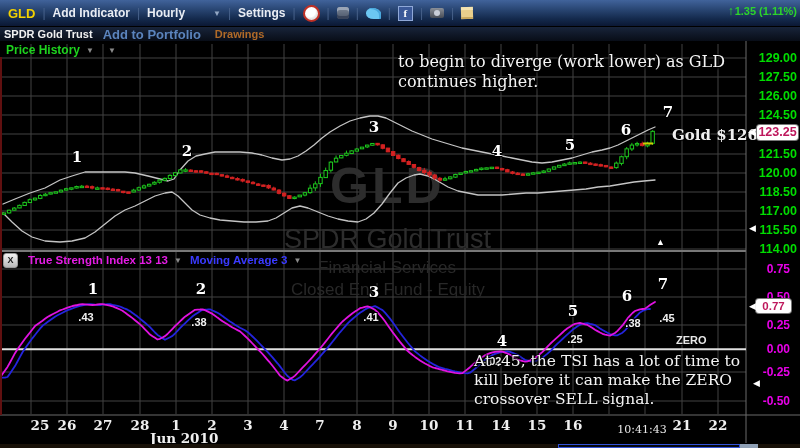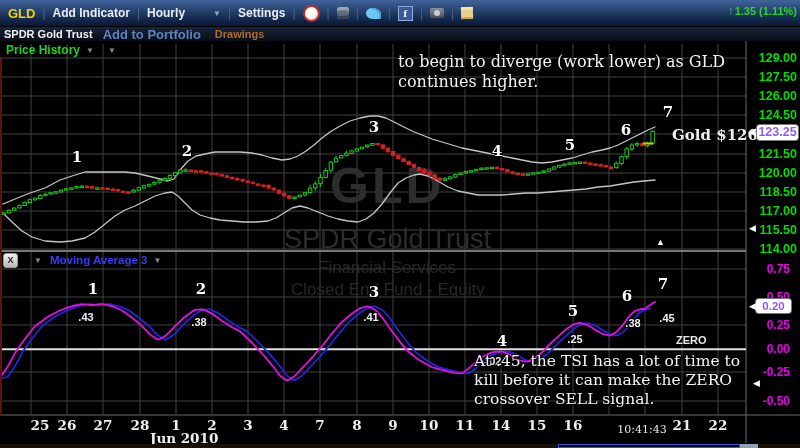--- a/index.html
+++ b/index.html
@@ -57,21 +57,21 @@
         text-shadow:1px 1px 0 #000,-1px 1px 0 #000,1px -1px 0 #000,-1px -1px 0 #000;}
   .pval{position:absolute;transform:translate(-50%,-50%);color:#f0f0f0;font-weight:bold;font-size:11px;z-index:5;
         text-shadow:1px 1px 0 #000,-1px 1px 0 #000,1px -1px 0 #000,-1px -1px 0 #000;}
   .anno{position:absolute;color:#f4f4f4;font-family:"DejaVu Serif",serif;z-index:7;white-space:nowrap;
         text-shadow:1px 1px 0 #000,2px 2px 2px #000,-1px -1px 1px #000;}
   .top-anno{font-size:16px;}
   .bot-anno{font-size:15.5px;}
   .goldlbl{position:absolute;left:672px;top:126px;font-family:"DejaVu Serif",serif;font-weight:bold;font-size:15px;color:#efefef;z-index:5;
         text-shadow:1px 1px 1px #000;}
   .zerolbl{position:absolute;left:676px;top:334px;font-size:11px;font-weight:bold;color:#e8e8e8;z-index:5;text-shadow:1px 1px 0 #000;}
-  .badge{position:absolute;background:#fff;color:#8b5cf6;font-weight:bold;border-radius:3px;text-align:center;z-index:6;box-shadow:0 0 0 1px #777;}
+  .badge{position:absolute;background:#fff;color:#be185d;font-weight:bold;border-radius:3px;text-align:center;z-index:6;box-shadow:0 0 0 1px #777;}
   .badge-price{left:757px;top:125px;width:41px;height:15px;font-size:12.5px;line-height:15px;}
   .badge-tsi{left:756px;top:299px;width:35px;height:14px;font-size:11.5px;line-height:14px;}
   .mark{position:absolute;color:#fff;z-index:6;font-size:9px;line-height:9px;}
   .tslabel{position:absolute;transform:translateX(-50%);color:#e8e8e8;font-family:"DejaVu Serif",serif;font-size:11px;z-index:4;}
   .yearlbl{position:absolute;color:#f0f0f0;font-family:"DejaVu Serif",serif;font-weight:bold;font-size:13.5px;z-index:4;}
   .redstrip{position:absolute;left:0;top:57px;width:2px;height:358px;background:#611010;z-index:4;}
   
   .scroll-track{position:absolute;left:0;top:444px;width:800px;height:4px;background:#181108;z-index:8;}
   .scroll-thumb{position:absolute;left:558px;top:0;width:182px;height:4px;background:#06080f;box-shadow:inset 0 0 0 1px #3353d8;}
   .scroll-cap{position:absolute;left:740px;top:0;width:18px;height:4px;background:#8fa0b5;}
@@ -115,20 +115,21 @@
     <span class="sub-draw">Drawings</span>
   </div>
 
   <div class="pricehdr">
     <span class="ph-green">Price History</span>
     <span class="ph-caret">▼</span>
     <span class="ph-caret">▼</span>
   </div>
   <div class="tsihdr">
     <span class="xbtn">X</span>
+    <span class="tsi-mag">True Strength Index 13 13</span>
     <span class="ph-caret">▼</span>
     <span class="tsi-blue">Moving Average 3</span>
     <span class="ph-caret">▼</span>
   </div>
 
   <div class="wm wm-gld">GLD</div>
   <div class="wm wm-spdr">SPDR Gold Trust</div>
   <div class="wm wm-fin">Financial Services</div>
   <div class="wm wm-closed">Closed End Fund - Equity</div>
 
@@ -432,21 +433,21 @@
       <line x1="2" y1="349.3" x2="746" y2="349.3" stroke="#e0e0e0" stroke-width="2"></line>
       <polyline points="0.0,377.7 2.5,377.7 5.0,377.7 7.5,377.0 10.0,373.4 12.5,369.8 15.0,366.1 17.5,361.5 20.0,356.9 22.5,352.3 25.0,348.6 27.5,345.1 30.0,341.6 32.5,338.1 35.0,335.0 37.5,331.8 40.0,328.7 42.5,325.8 45.0,323.9 47.5,322.1 50.0,320.3 52.5,318.5 55.0,316.7 57.5,315.3 60.0,314.0 62.5,312.7 65.0,311.4 67.5,310.2 70.0,309.3 72.5,308.4 75.0,307.5 77.5,306.7 80.0,305.9 82.5,305.4 85.0,304.9 87.5,304.3 90.0,304.1 92.5,304.4 95.0,304.7 97.5,304.9 100.0,305.0 102.5,304.7 105.0,304.4 107.5,304.2 110.0,304.2 112.5,304.8 115.0,305.3 117.5,305.8 120.0,306.5 122.5,307.6 125.0,308.7 127.5,309.7 130.0,311.1 132.5,312.9 135.0,314.8 137.5,316.6 140.0,318.6 142.5,320.7 145.0,322.8 147.5,324.9 150.0,327.2 152.5,329.8 155.0,332.5 157.5,334.9 160.0,336.5 162.5,338.2 165.0,339.8 167.5,338.5 170.0,337.2 172.5,335.9 175.0,333.5 177.5,330.9 180.0,328.2 182.5,325.7 185.0,323.3 187.5,320.9 190.0,318.6 192.5,316.3 195.0,314.6 197.5,312.9 200.0,311.2 202.5,309.8 205.0,309.6 207.5,309.5 210.0,309.3 212.5,310.5 215.0,311.6 217.5,312.8 220.0,314.2 222.5,316.1 225.0,317.9 227.5,319.8 230.0,321.5 232.5,323.1 235.0,324.7 237.5,326.2 240.0,327.7 242.5,329.0 245.0,330.3 247.5,331.9 250.0,334.2 252.5,336.5 255.0,338.8 257.5,341.4 260.0,344.0 262.5,346.7 265.0,349.3 267.5,351.9 270.0,354.6 272.5,357.4 275.0,360.4 277.5,363.3 280.0,366.4 282.5,369.7 285.0,373.0 287.5,376.0 290.0,377.9 292.5,379.8 295.0,380.3 297.5,378.8 300.0,377.3 302.5,375.1 305.0,372.5 307.5,369.8 310.0,367.2 312.5,364.6 315.0,361.9 317.5,359.3 320.0,356.6 322.5,353.7 325.0,350.8 327.5,347.9 330.0,344.9 332.5,341.7 335.0,338.6 337.5,335.4 340.0,332.3 342.5,329.5 345.0,326.6 347.5,323.7 350.0,321.1 352.5,319.0 355.0,316.9 357.5,314.8 360.0,312.8 362.5,311.2 365.0,309.5 367.5,308.1 370.0,307.4 372.5,306.8 375.0,306.1 377.5,307.4 380.0,308.8 382.5,310.1 385.0,312.7 387.5,315.7 390.0,318.6 392.5,322.0 395.0,325.6 397.5,329.2 400.0,332.7 402.5,336.0 405.0,339.3 407.5,342.5 410.0,345.5 412.5,348.4 415.0,351.4 417.5,353.4 420.0,355.4 422.5,357.3 425.0,359.0 427.5,360.7 430.0,362.3 432.5,363.8 435.0,365.1 437.5,366.4 440.0,367.5 442.5,368.1 445.0,368.8 447.5,369.4 450.0,370.1 452.5,370.8 455.0,371.4 457.5,371.9 460.0,372.4 462.5,372.9 465.0,373.2 467.5,373.4 470.0,372.7 472.5,370.8 475.0,368.8 477.5,366.7 480.0,364.4 482.5,362.1 485.0,359.8 487.5,358.2 490.0,356.5 492.5,354.9 495.0,353.9 497.5,353.1 500.0,352.3 502.5,351.8 505.0,351.7 507.5,351.5 510.0,351.8 512.5,352.8 515.0,353.8 517.5,354.9 520.0,356.5 522.5,358.2 525.0,359.8 527.5,360.5 530.0,361.1 532.5,361.8 535.0,361.1 537.5,360.2 540.0,359.2 542.5,357.6 545.0,355.6 547.5,353.6 550.0,351.4 552.5,348.8 555.0,346.1 557.5,343.6 560.0,341.3 562.5,339.0 565.0,336.7 567.5,334.4 570.0,332.1 572.5,329.8 575.0,328.0 577.5,326.3 580.0,324.7 582.5,323.8 585.0,323.3 587.5,323.1 590.0,323.8 592.5,324.4 595.0,325.1 597.5,326.7 600.0,328.4 602.5,330.0 605.0,331.4 607.5,332.7 610.0,334.0 612.5,334.8 615.0,335.3 617.5,335.3 620.0,334.0 622.5,332.7 625.0,330.3 627.5,327.7 630.0,324.7 632.5,321.2 635.0,317.7 637.5,315.1 640.0,312.4 642.5,310.9 645.0,310.0 647.5,309.2 650.0,309.0" fill="none" stroke="#2424dd" stroke-width="1.8" stroke-linejoin="round" stroke-linecap="round"></polyline>
       <polyline points="0.0,377.7 2.5,374.1 5.0,370.5 7.5,366.9 10.0,362.5 12.5,357.9 15.0,353.2 17.5,349.3 20.0,345.8 22.5,342.3 25.0,338.8 27.5,335.6 30.0,332.5 32.5,329.3 35.0,326.1 37.5,324.3 40.0,322.5 42.5,320.7 45.0,318.8 47.5,317.0 50.0,315.6 52.5,314.3 55.0,313.0 57.5,311.7 60.0,310.3 62.5,309.5 65.0,308.6 67.5,307.7 70.0,306.8 72.5,306.0 75.0,305.5 77.5,305.0 80.0,304.4 82.5,304.1 85.0,304.3 87.5,304.6 90.0,304.9 92.5,305.0 95.0,304.8 97.5,304.5 100.0,304.2 102.5,304.1 105.0,304.7 107.5,305.2 110.0,305.7 112.5,306.3 115.0,307.4 117.5,308.4 120.0,309.5 122.5,310.7 125.0,312.6 127.5,314.4 130.0,316.2 132.5,318.1 135.0,320.2 137.5,322.3 140.0,324.4 142.5,326.7 145.0,329.3 147.5,331.9 150.0,334.6 152.5,336.2 155.0,337.8 157.5,339.5 160.0,338.8 162.5,337.5 165.0,336.1 167.5,334.0 170.0,331.4 172.5,328.8 175.0,326.1 177.5,323.8 180.0,321.4 182.5,319.0 185.0,316.7 187.5,314.9 190.0,313.2 192.5,311.5 195.0,309.8 197.5,309.6 200.0,309.5 202.5,309.3 205.0,310.2 207.5,311.4 210.0,312.6 212.5,313.9 215.0,315.7 217.5,317.6 220.0,319.4 222.5,321.2 225.0,322.8 227.5,324.3 230.0,325.9 232.5,327.5 235.0,328.8 237.5,330.1 240.0,331.4 242.5,333.7 245.0,336.0 247.5,338.3 250.0,340.9 252.5,343.5 255.0,346.1 257.5,348.8 260.0,351.4 262.5,354.0 265.0,356.8 267.5,359.8 270.0,362.7 272.5,365.8 275.0,369.0 277.5,372.3 280.0,375.6 282.5,377.5 285.0,379.4 287.5,380.6 290.0,379.1 292.5,377.6 295.0,375.6 297.5,373.0 300.0,370.4 302.5,367.7 305.0,365.1 307.5,362.5 310.0,359.8 312.5,357.1 315.0,354.2 317.5,351.4 320.0,348.5 322.5,345.5 325.0,342.4 327.5,339.2 330.0,336.0 332.5,332.9 335.0,330.0 337.5,327.1 340.0,324.2 342.5,321.5 345.0,319.4 347.5,317.3 350.0,315.2 352.5,313.2 355.0,311.5 357.5,309.9 360.0,308.2 362.5,307.6 365.0,306.9 367.5,306.3 370.0,307.2 372.5,308.5 375.0,309.8 377.5,312.1 380.0,315.1 382.5,318.0 385.0,321.3 387.5,324.9 390.0,328.5 392.5,332.1 395.0,335.3 397.5,338.6 400.0,341.9 402.5,344.9 405.0,347.9 407.5,350.8 410.0,353.0 412.5,355.0 415.0,356.9 417.5,358.7 420.0,360.4 422.5,362.0 425.0,363.5 427.5,364.8 430.0,366.1 432.5,367.3 435.0,368.0 437.5,368.6 440.0,369.3 442.5,370.0 445.0,370.6 447.5,371.3 450.0,371.8 452.5,372.3 455.0,372.8 457.5,373.1 460.0,373.3 462.5,373.1 465.0,371.1 467.5,369.2 470.0,367.2 472.5,364.9 475.0,362.6 477.5,360.3 480.0,358.5 482.5,356.9 485.0,355.2 487.5,354.1 490.0,353.2 492.5,352.4 495.0,351.9 497.5,351.7 500.0,351.5 502.5,351.6 505.0,352.6 507.5,353.6 510.0,354.6 512.5,356.2 515.0,357.9 517.5,359.5 520.0,360.4 522.5,361.0 525.0,361.7 527.5,361.3 530.0,360.4 532.5,359.4 535.0,358.0 537.5,356.0 540.0,354.0 542.5,351.9 545.0,349.3 547.5,346.7 550.0,344.0 552.5,341.7 555.0,339.4 557.5,337.1 560.0,334.8 562.5,332.5 565.0,330.2 567.5,328.3 570.0,326.7 572.5,325.0 575.0,323.9 577.5,323.4 580.0,323.0 582.5,323.6 585.0,324.3 587.5,324.9 590.0,326.4 592.5,328.0 595.0,329.7 597.5,331.1 600.0,332.5 602.5,333.8 605.0,334.7 607.5,335.2 610.0,335.6 612.5,334.3 615.0,333.0 617.5,330.9 620.0,328.2 622.5,325.4 625.0,321.9 627.5,318.4 630.0,315.6 632.5,313.0 635.0,311.0 637.5,310.2 640.0,309.3 642.5,309.0 645.0,308.8 647.5,306.9 650.0,305.1 652.5,303.5 655.0,301.9" fill="none" stroke="#e012e0" stroke-width="1.8" stroke-linejoin="round" stroke-linecap="round"></polyline>
     </svg>
 
   <div class="redstrip"></div>
 
   <div class="goldlbl">Gold $1260</div>
   <div class="zerolbl">ZERO</div>
   <div class="badge badge-price">123.25</div>
-  <div class="badge badge-tsi">0.20</div>
+  <div class="badge badge-tsi">0.77</div>
   <div class="mark" style="left:748px;top:127px;font-size:10px;">◀</div>
   <div class="mark" style="left:749px;top:302px;">◀</div>
   <div class="mark" style="left:749px;top:224px;">◀</div>
   <div class="mark" style="left:753px;top:379px;">◀</div>
   <div class="mark" style="left:656px;top:238px;">▲</div>
 
   <div class="yearlbl" style="left:2px;top:443px;">2010</div>
   <div class="yearlbl" style="left:150px;top:430px;">Jun 2010</div>
   <div class="tslabel" style="left:642px;top:423px;">10:41:43</div>
 

